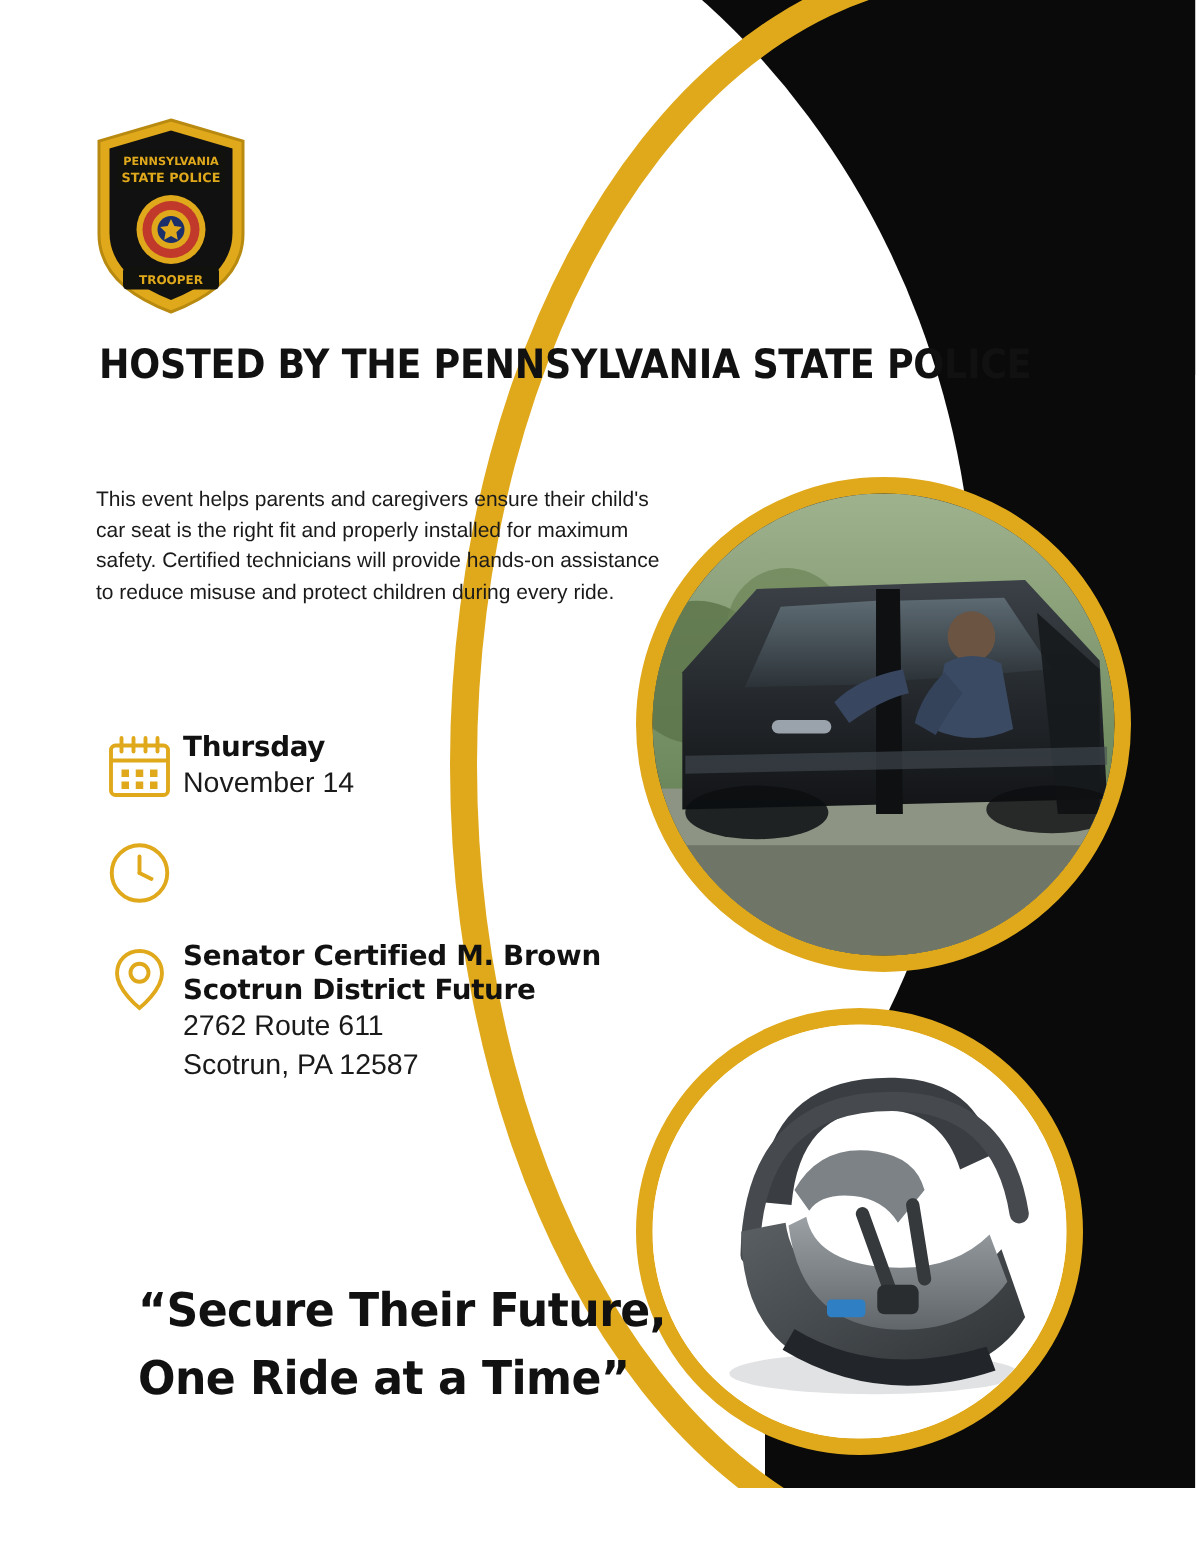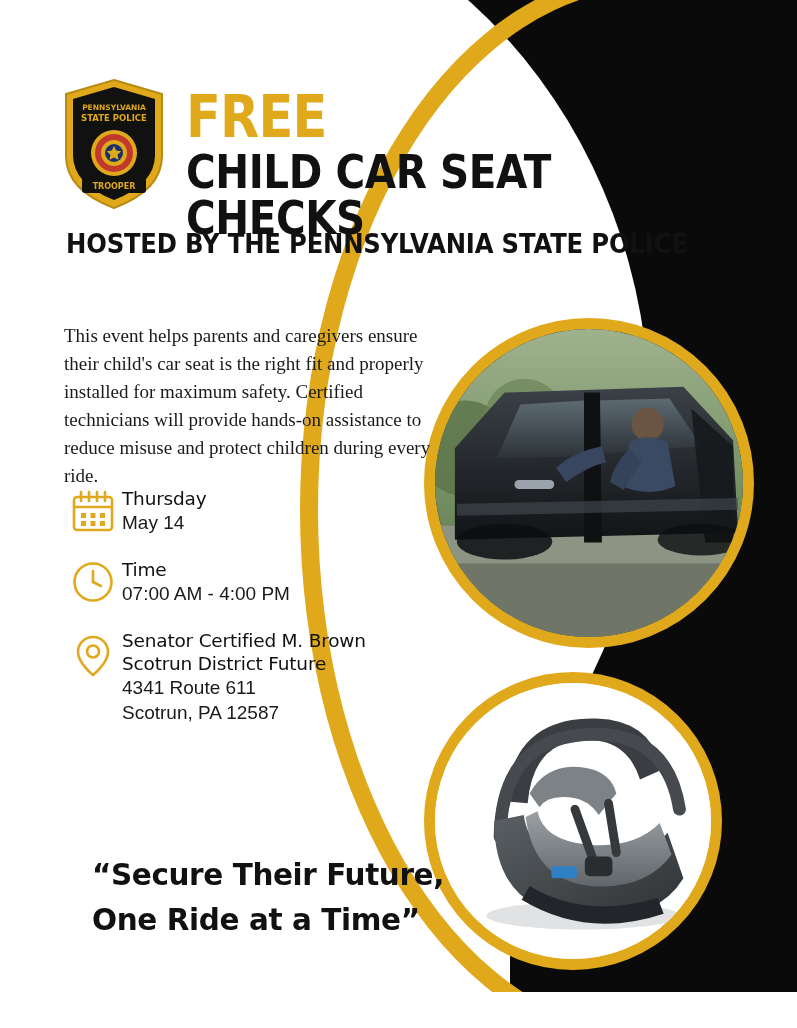--- a/index.html
+++ b/index.html
@@ -117,22 +117,22 @@
     transform-origin: left center;
   }
 
   
   .description {
     position: absolute;
     top: 322px;
     left: 64px;
     width: 382px;
     z-index: 10;
-    font-family: Liberation Serif, serif;
-    font-size: 19px;
+    font-family: Liberation Sans, sans-serif;
+    font-size: 14px;
     line-height: 1.47;
     color: #1a1a1a;
   }
 
   
   .info-block {
     position: absolute;
     top: 487px;
     left: 64px;
     width: 420px;
@@ -148,21 +148,21 @@
     flex: 0 0 58px;
     display: flex;
     justify-content: center;
     padding-top: 2px;
   }
   .info-text {
     padding-top: 0px;
   }
   .info-strong {
     font-family: "DejaVu Sans", sans-serif;
-    font-weight: normal;
+    font-weight: bold;
     font-size: 18.5px;
     color: #111111;
     line-height: 1.25;
     letter-spacing: -0.2px;
   }
   .info-normal {
     font-family: "Liberation Sans", sans-serif;
     font-size: 19px;
     color: #1a1a1a;
     line-height: 1.35;
@@ -236,24 +236,20 @@
 
         <circle cx="54" cy="75" r="23" fill="#E0A91C"></circle>
         <circle cx="54" cy="75" r="19" fill="#c0392b"></circle>
         <circle cx="54" cy="75" r="13" fill="#E0A91C"></circle>
         <circle cx="54" cy="75" r="9" fill="#1b2f6b"></circle>
         <path d="M54 68 l2.2 4.6 5 .7 -3.6 3.5 .9 5 -4.5-2.4 -4.5 2.4 .9-5 -3.6-3.5 5-.7 Z" fill="#E0A91C"></path>
 
         <rect x="22" y="100" width="64" height="15" rx="3" fill="#11110e"></rect>
         <text x="54" y="111" font-family="DejaVu Sans, sans-serif" font-size="8" font-weight="bold" fill="#E0A91C" text-anchor="middle">TROOPER</text>
       </svg>
-    </div>
-    <div class="header-text">
-      <div class="title-free">FREE</div>
-      <div class="title-main">CHILD CAR SEAT CHECKS</div>
     </div>
   </div>
 
   <div class="subtitle">HOSTED BY THE PENNSYLVANIA STATE POLICE</div>
 
   <div class="description">This event helps parents and caregivers ensure their child's car seat is the right fit and properly installed for maximum safety. Certified technicians will provide hands-on assistance to reduce misuse and protect children during every ride.</div>
 
   <div class="info-block">
 
     <div class="info-row">
@@ -268,49 +264,45 @@
           <rect x="10" y="24" width="5" height="5" fill="#E0A91C"></rect>
           <rect x="19.5" y="24" width="5" height="5" fill="#E0A91C"></rect>
           <rect x="29" y="24" width="5" height="5" fill="#E0A91C"></rect>
           <rect x="10" y="32" width="5" height="5" fill="#E0A91C"></rect>
           <rect x="19.5" y="32" width="5" height="5" fill="#E0A91C"></rect>
           <rect x="29" y="32" width="5" height="5" fill="#E0A91C"></rect>
         </svg>
       </div>
       <div class="info-text">
         <div class="info-strong">Thursday</div>
-        <div class="info-normal">May 14</div>
+        <div class="info-normal">November 14</div>
       </div>
     </div>
 
     <div class="info-row">
       <div class="info-icon">
         <svg viewBox="0 0 44 44" width="44" height="44">
           <circle cx="22" cy="22" r="18.5" fill="none" stroke="#E0A91C" stroke-width="2.6"></circle>
           <line x1="22" y1="22" x2="22" y2="11" stroke="#E0A91C" stroke-width="2.6" stroke-linecap="round"></line>
           <line x1="22" y1="22" x2="30" y2="26" stroke="#E0A91C" stroke-width="2.6" stroke-linecap="round"></line>
         </svg>
-      </div>
-      <div class="info-text">
-        <div class="info-strong">Time</div>
-        <div class="info-normal">07:00 AM - 4:00 PM</div>
       </div>
     </div>
 
     <div class="info-row">
       <div class="info-icon">
         <svg viewBox="0 0 44 44" width="44" height="48">
           <path d="M22 4 C13.5 4 7 10.5 7 19 C7 30 22 42 22 42 C22 42 37 30 37 19 C37 10.5 30.5 4 22 4 Z" fill="none" stroke="#E0A91C" stroke-width="2.6"></path>
           <circle cx="22" cy="18.5" r="6" fill="none" stroke="#E0A91C" stroke-width="2.6"></circle>
         </svg>
       </div>
       <div class="info-text">
         <div class="info-strong">Senator Certified M. Brown</div>
         <div class="info-strong">Scotrun District Future</div>
-        <div class="info-normal">4341 Route 611</div>
+        <div class="info-normal">2762 Route 611</div>
         <div class="info-normal">Scotrun, PA 12587</div>
       </div>
     </div>
 
   </div>
 
   <div class="quote">
     <span>“Secure Their Future,</span>
     <span class="line2">One Ride at a Time”</span>
   </div>

